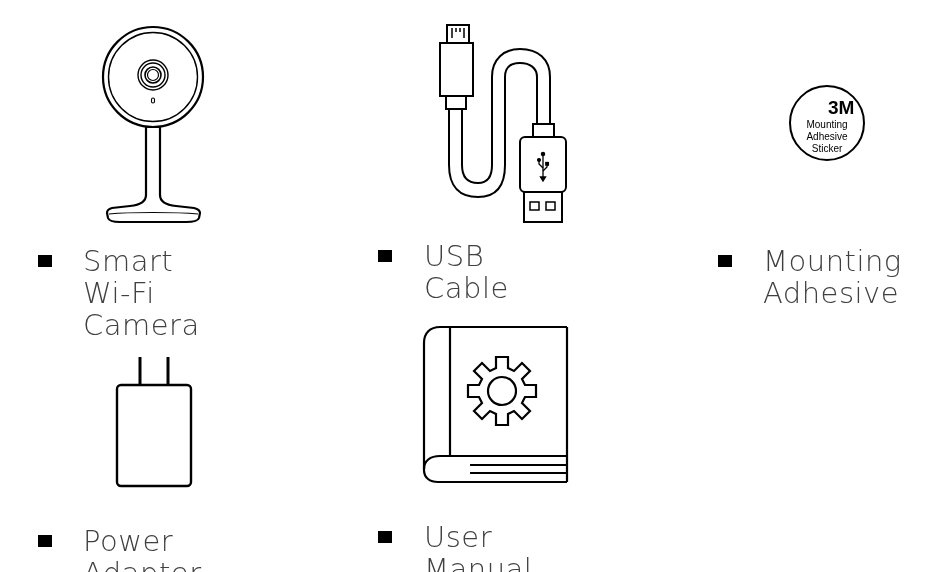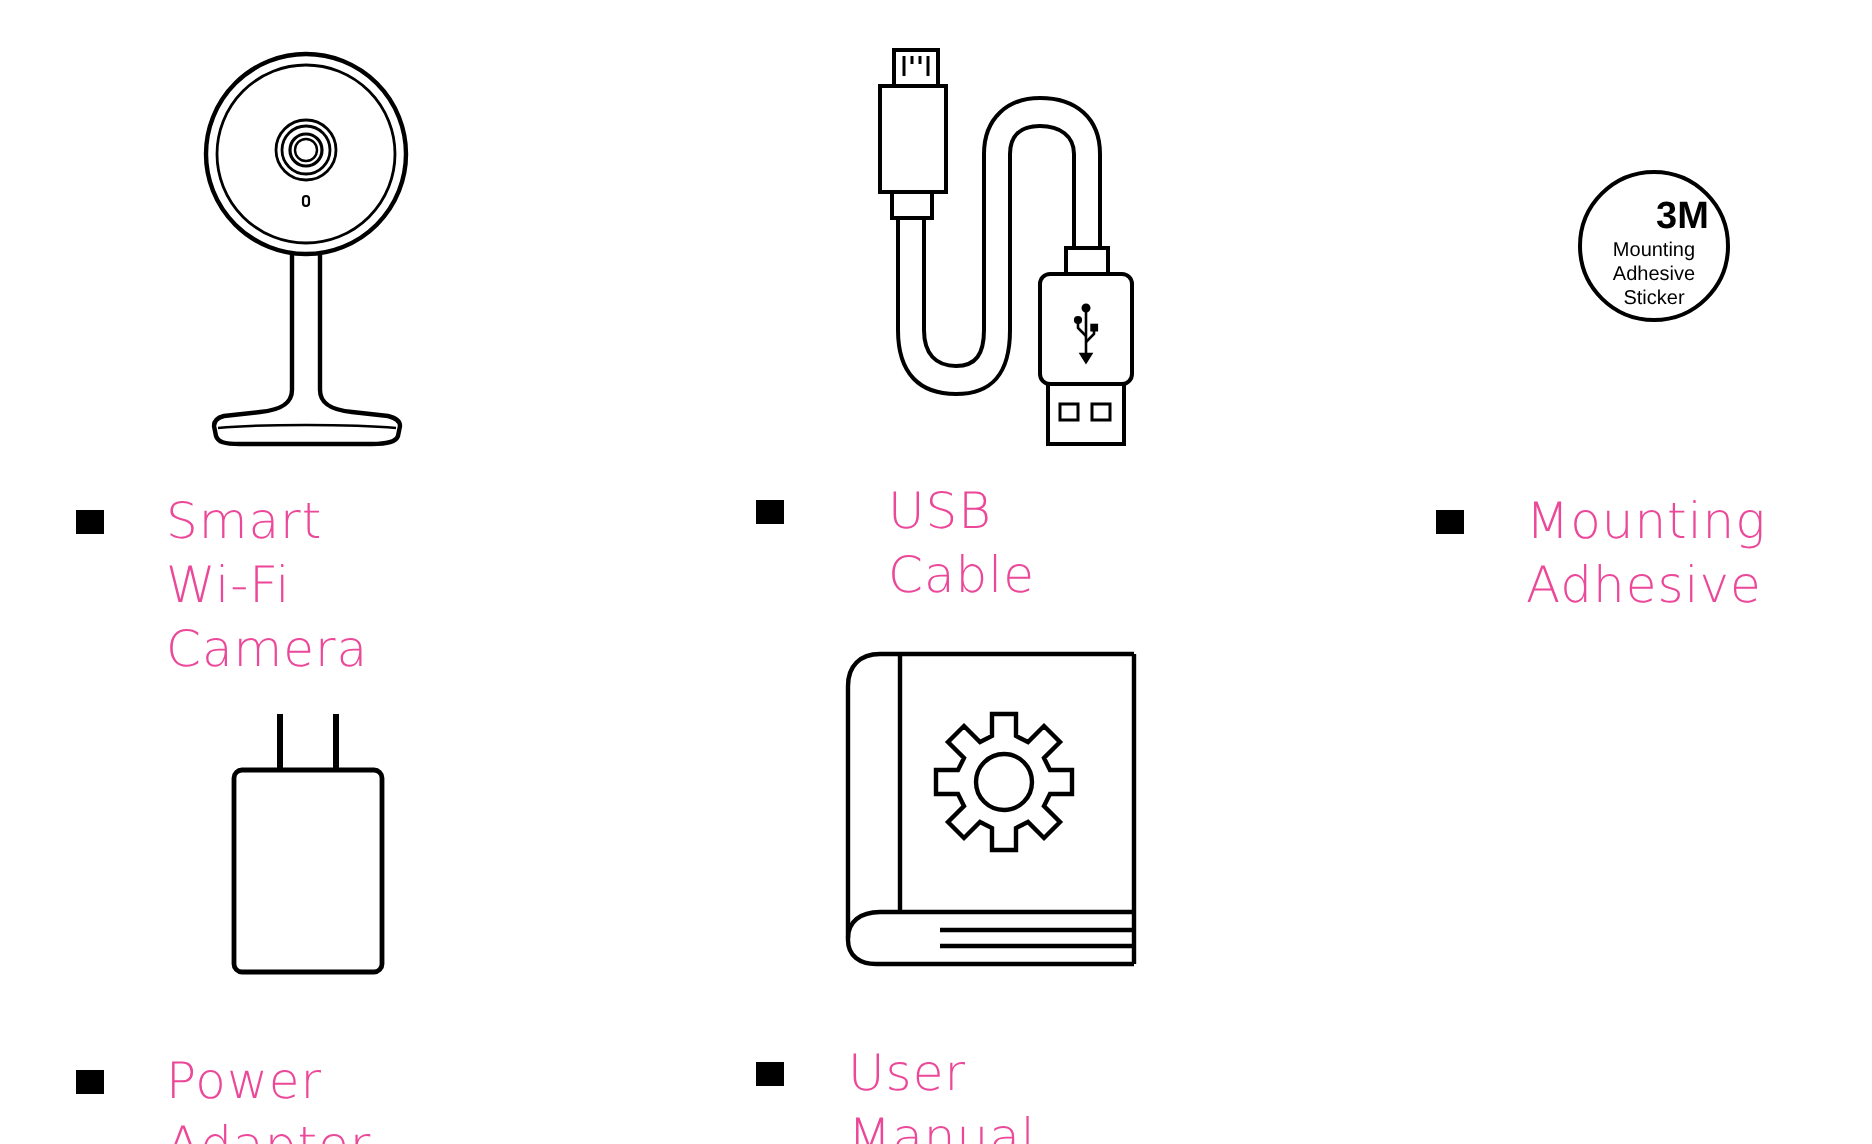--- a/index.html
+++ b/index.html
@@ -1,22 +1,22 @@
 <!DOCTYPE html>
 <html><head>
 <meta charset="utf-8">
 <style>
   html, body { margin: 0; padding: 0; background: #ffffff; }
   body { width: 936px; height: 572px; position: relative; overflow: hidden;
          font-family: "DejaVu Sans", sans-serif; color: #111111; }
   .illus { position: absolute; }
   .item-label { position: absolute; display: flex; align-items: flex-start; }
   .bullet { position: absolute; width: 14px; height: 12px; background: #000; }
-  .label-text { position: absolute; font-size: 25px; line-height: 32px; letter-spacing: 0.5px;
-                font-weight: 300; white-space: pre-line; color: #ec4899; }
+  .label-text { position: absolute; font-size: 29px; line-height: 32px; letter-spacing: 0.5px;
+                font-weight: 300; white-space: pre-line; color: #404040; }
   .sticker-text { font-family: "Liberation Sans", sans-serif; }
 </style>
 </head>
 <body>
 
 <svg class="illus" style="left:100px;top:20px" width="120" height="210" viewBox="0 0 120 210">
   <g fill="none" stroke="#000" stroke-width="2.2">
 
     <circle cx="53" cy="57" r="50"></circle>
     <circle cx="53" cy="57" r="44.5" stroke-width="1.4"></circle>
@@ -96,21 +96,21 @@
 </svg>
 
 <div class="item-label">
   <span class="bullet" style="left:38px;top:255px"></span>
   <span class="label-text" style="left:83px;top:245px">Smart Wi-Fi
 Camera</span>
 </div>
 
 <div class="item-label">
   <span class="bullet" style="left:378px;top:250px"></span>
-  <span class="label-text" style="left:444px;top:240px">USB Cable</span>
+  <span class="label-text" style="left:424px;top:240px">USB Cable</span>
 </div>
 
 <div class="item-label">
   <span class="bullet" style="left:718px;top:255px"></span>
   <span class="label-text" style="left:763px;top:245px">Mounting
 Adhesive</span>
 </div>
 
 <div class="item-label">
   <span class="bullet" style="left:38px;top:535px"></span>

